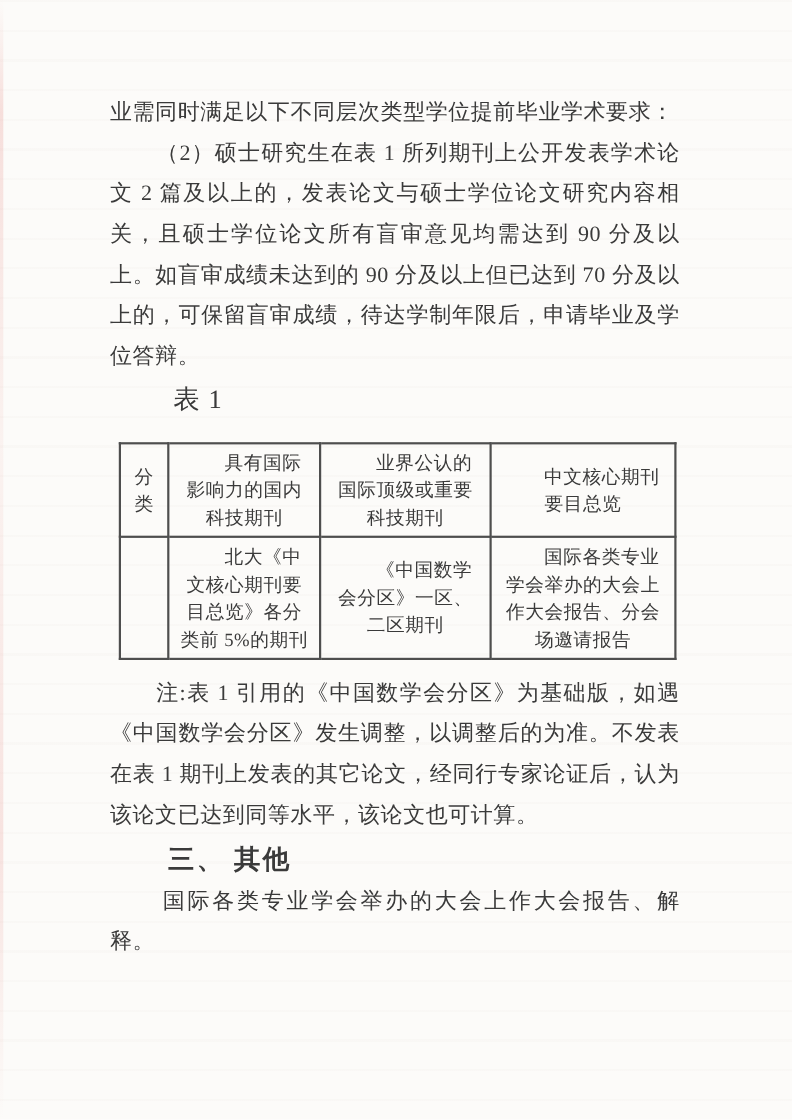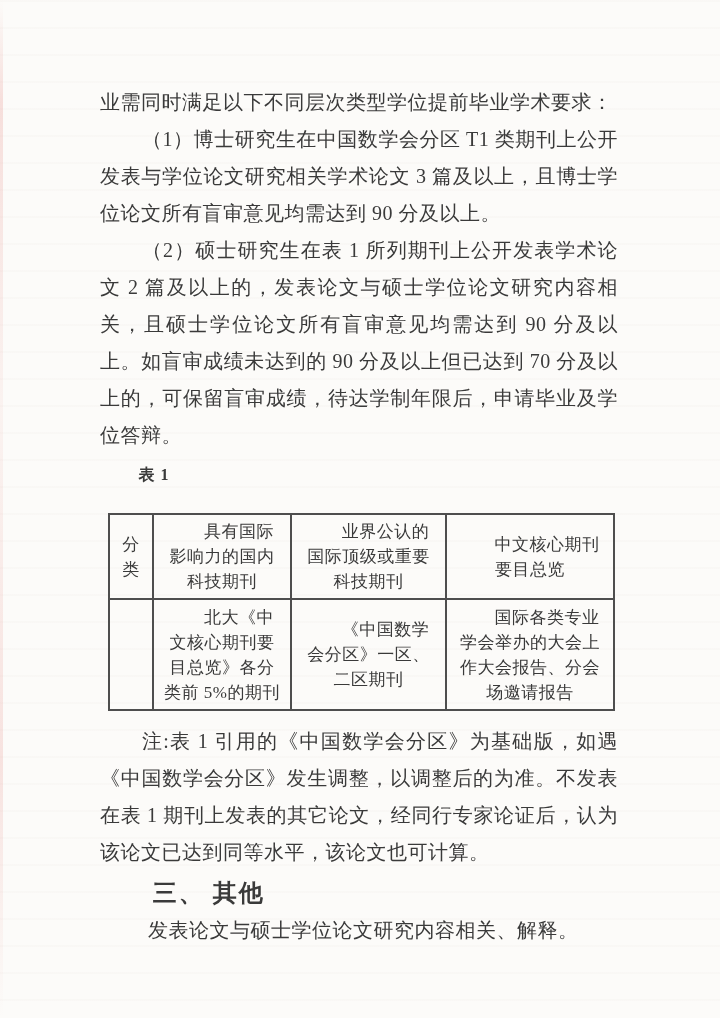--- a/index.html
+++ b/index.html
@@ -53,23 +53,23 @@
     margin: 0;
     font-size: 20px;
     line-height: 37px;
     letter-spacing: 0.5px;
     text-align: justify;
     text-justify: inter-ideograph;
   }
   .indent-2 { text-indent: 2.1em; }
   .table-caption {
     margin: 6px 0 0 0;
-    font-size: 16px;
+    font-size: 24px;
     line-height: 30px;
-    font-weight: bold;
+    font-weight: normal;
     text-indent: 2.4em;
     letter-spacing: 1px;
   }
   table.t1 {
     border-collapse: collapse;
     table-layout: fixed;
     width: 505px;
     margin: 23px 0 0 8px;
   }
   table.t1 td {
@@ -104,21 +104,20 @@
 </head>
 <body>
 
 <div class="page">
   <div class="edge-artifact"></div>
 
   <div class="content">
 
     <p class="para">业需同时满足以下不同层次类型学位提前毕业学术要求：</p>
 
-    <p class="para indent-2">（1）博士研究生在中国数学会分区 T1 类期刊上公开发表与学位论文研究相关学术论文 3 篇及以上，且博士学位论文所有盲审意见均需达到 90 分及以上。</p>
 
     <p class="para indent-2">（2）硕士研究生在表 1 所列期刊上公开发表学术论文 2 篇及以上的，发表论文与硕士学位论文研究内容相关，且硕士学位论文所有盲审意见均需达到 90 分及以上。如盲审成绩未达到的 90 分及以上但已达到 70 分及以上的，可保留盲审成绩，待达学制年限后，申请毕业及学位答辩。</p>
 
     <p class="table-caption">表 1</p>
 
     <table class="t1">
       <colgroup>
         <col style="width:44px">
         <col style="width:138px">
         <col style="width:155px">
@@ -137,16 +136,16 @@
         <td class="cell-indent">《中国数学会分区》一区、二区期刊</td>
         <td class="cell-indent">国际各类专业学会举办的大会上作大会报告、分会场邀请报告</td>
       </tr>
     </tbody>
       </table>
 
     <p class="para indent-2 note">注:表 1 引用的《中国数学会分区》为基础版，如遇《中国数学会分区》发生调整，以调整后的为准。不发表在表 1 期刊上发表的其它论文，经同行专家论证后，认为该论文已达到同等水平，该论文也可计算。</p>
 
     <p class="section-heading">三、 其他</p>
 
-    <p class="para closing">发表论文与硕士学位论文研究内容相关、解释。</p>
+    <p class="para closing">国际各类专业学会举办的大会上作大会报告、解释。</p>
 
   </div>
 </div>
 
 </body></html>

